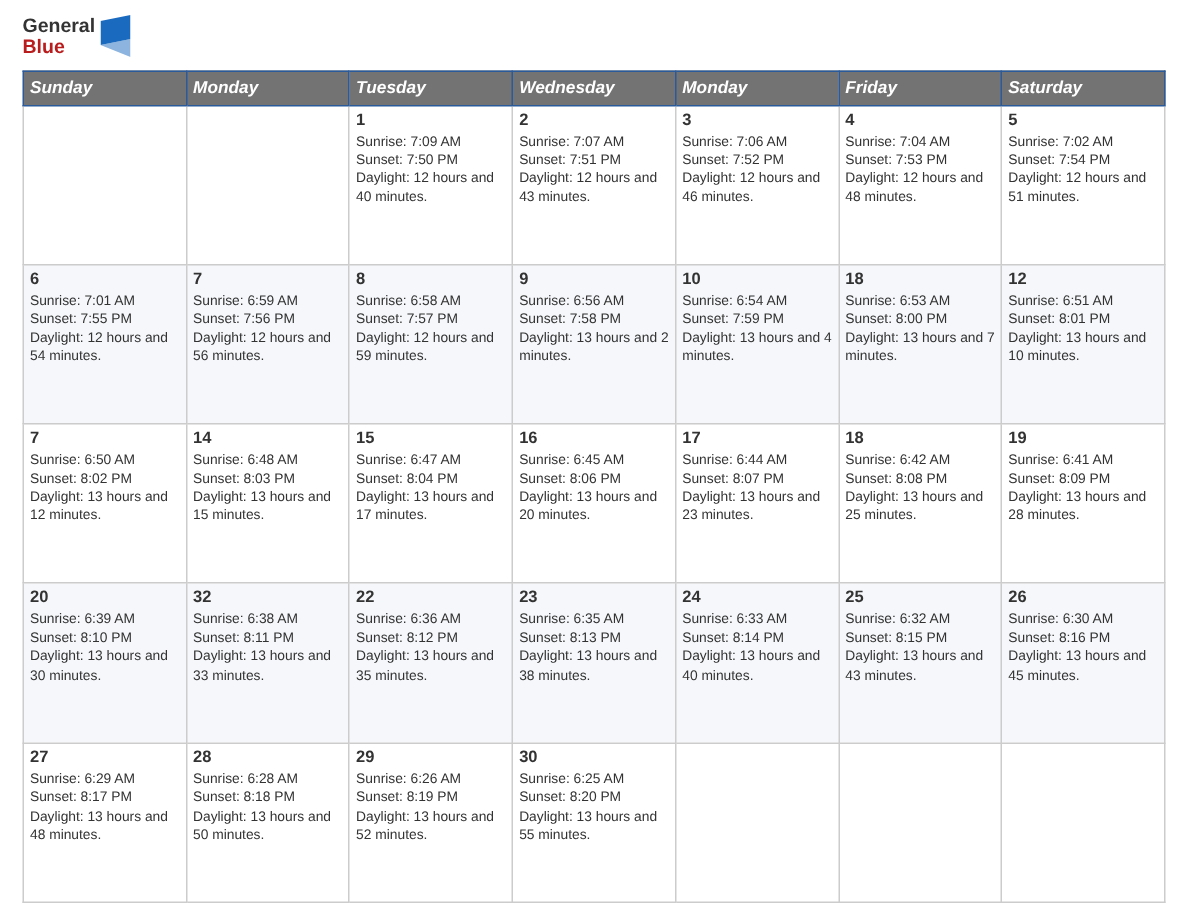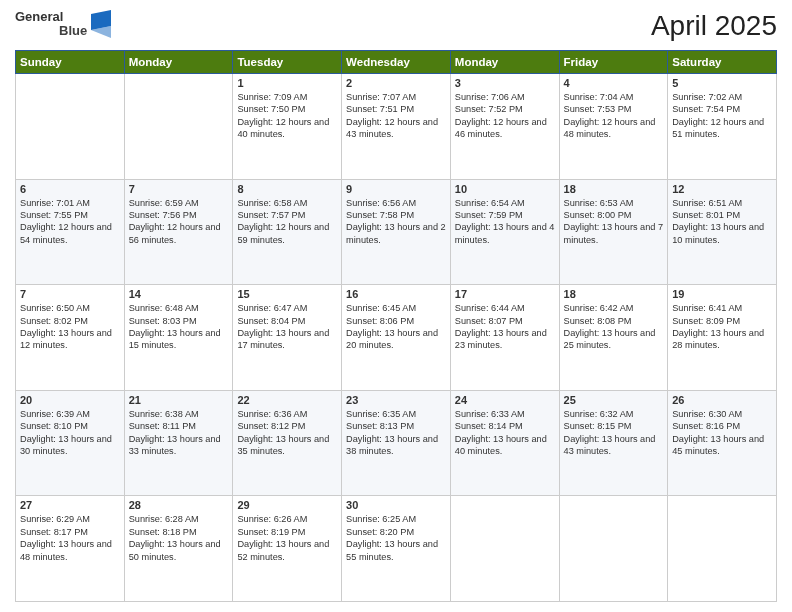--- a/index.html
+++ b/index.html
@@ -29,21 +29,21 @@
       gap: 2px;
     }
     .logo-text {
       display: flex;
       flex-direction: column;
       font-size: 13px;
       font-weight: bold;
       line-height: 1.1;
     }
     .logo-general { color: #333; }
-    .logo-blue { color: #404040; margin-left: 44px; }
+    .logo-blue { color: #b91c1c; }
     .logo-icon {
       width: 20px;
       height: 28px;
       margin-left: 2px;
     }
     .title-block {
       text-align: right;
     }
     .title-main {
       font-size: 28px;
@@ -55,27 +55,28 @@
       color: #555;
     }
     .calendar {
       flex: 1;
       border: 1px solid #ccc;
       border-collapse: collapse;
       width: 100%;
       table-layout: fixed;
     }
     .calendar th {
-      background: #4d7c0f;
+      background: #737373;
       color: #fff;
       font-size: 11.5px;
       font-weight: bold;
       padding: 5px 4px;
       text-align: left;
       border: 1px solid #2a5a9a;
+      font-style: italic;
     }
     .calendar td {
       border: 1px solid #ccc;
       vertical-align: top;
       padding: 3px 4px;
       font-size: 9.5px;
       color: #333;
       height: 85px;
     }
     .day-num {
@@ -104,21 +105,20 @@
       <div class="logo-text">
         <span class="logo-general">General</span>
         <span class="logo-blue">Blue</span>
       </div>
       <svg class="logo-icon" viewBox="0 0 20 28">
         <polygon points="0,4 20,0 20,16 0,20" fill="#1a6abf"></polygon>
         <polygon points="0,20 20,16 20,28" fill="#1a6abf" opacity="0.5"></polygon>
       </svg>
     </div>
     <div class="title-block">
-      <div class="title-main">April 2025</div>
     </div>
   </div>
 
   <table class="calendar">
     <thead>
       <tr>
         <th>Sunday</th>
         <th>Monday</th>
         <th>Tuesday</th>
         <th>Wednesday</th>
@@ -211,21 +211,21 @@
             <span class="day-num">19</span>
             <div class="cell-info">Sunrise: 6:41 AM<br>Sunset: 8:09 PM<br>Daylight: 13 hours and 28 minutes.</div>
           </td>
         </tr>
         <tr>
           <td>
             <span class="day-num">20</span>
             <div class="cell-info">Sunrise: 6:39 AM<br>Sunset: 8:10 PM<br>Daylight: 13 hours and 30 minutes.</div>
           </td>
           <td>
-            <span class="day-num">21</span>
+            <span class="day-num">32</span>
             <div class="cell-info">Sunrise: 6:38 AM<br>Sunset: 8:11 PM<br>Daylight: 13 hours and 33 minutes.</div>
           </td>
           <td>
             <span class="day-num">22</span>
             <div class="cell-info">Sunrise: 6:36 AM<br>Sunset: 8:12 PM<br>Daylight: 13 hours and 35 minutes.</div>
           </td>
           <td>
             <span class="day-num">23</span>
             <div class="cell-info">Sunrise: 6:35 AM<br>Sunset: 8:13 PM<br>Daylight: 13 hours and 38 minutes.</div>
           </td>

